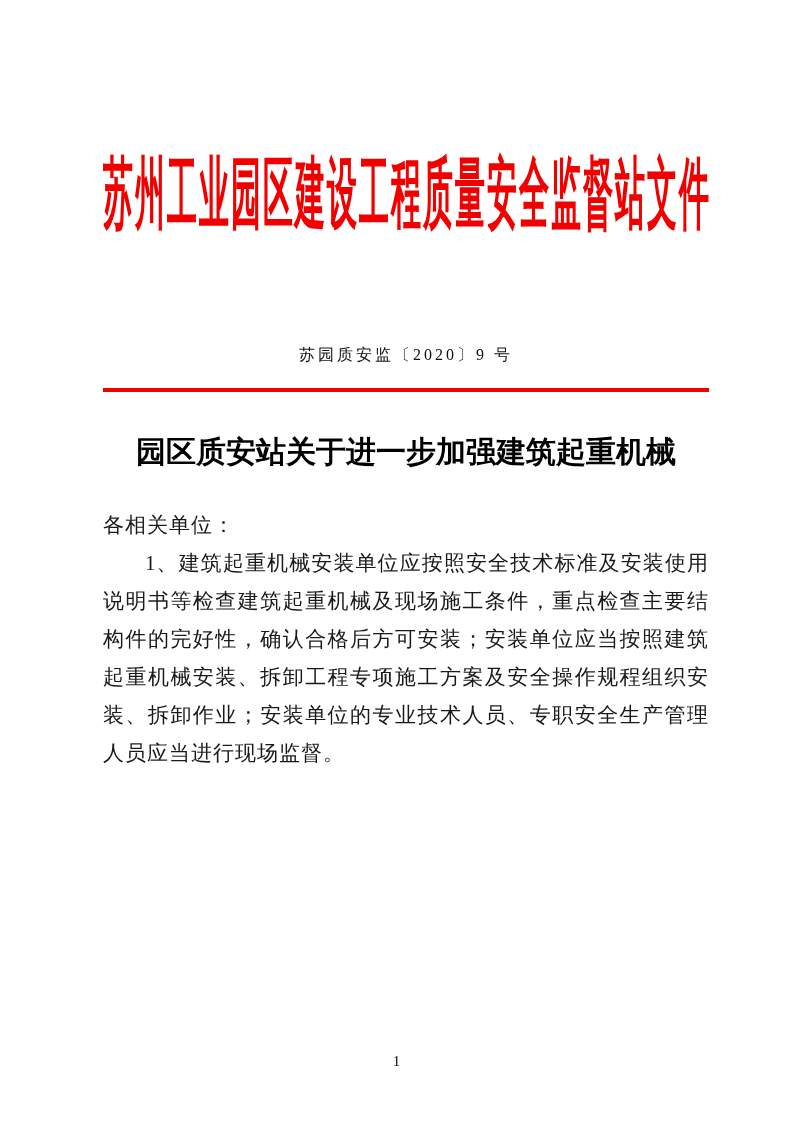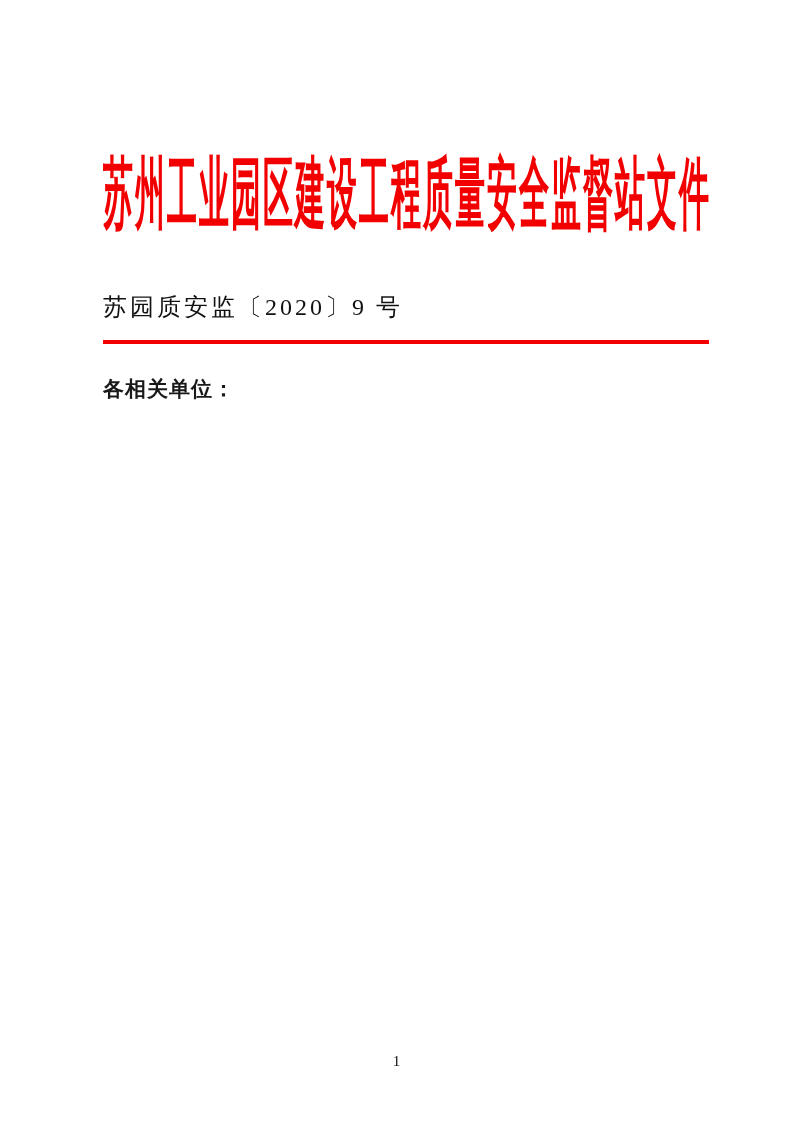--- a/index.html
+++ b/index.html
@@ -25,22 +25,23 @@
     color: #f20000;
     font-weight: bold;
     font-size: 30px;
     line-height: 1;
     transform: scaleY(2.6);
     transform-origin: center;
     white-space: nowrap;
   }
   
   .doc-number {
-    margin-top: 56px;
-    font-size: 24px;
+    margin-top: 104px;
+    text-align: center;
+    font-size: 16px;
     line-height: 26px;
     letter-spacing: 3px;
     color: #111111;
   }
   
   .red-rule { margin-top: 20px; height: 4px; background: #f20000; }
   
   .title {
     margin: 26px 0 0 0;
     font-size: 30px;
@@ -51,21 +52,20 @@
   }
   .title-line { display: block; }
   
   .body {
     margin-top: 20px;
     font-size: 21px;
     line-height: 38px;
     letter-spacing: 1px;
     text-align: justify;
     color: #191919;
-    font-weight: bold;
   }
   .salutation, .para { margin: 0; }
   .para { text-indent: 2em; }
   
   .page-number {
     position: absolute;
     bottom: 52px; left: 0; right: 0;
     text-align: center;
     font-size: 15px;
     color: #111111;
@@ -98,21 +98,23 @@
         <span>文</span>
         <span>件</span>
       </div>
   </div>
 
   <div class="doc-number">苏园质安监〔2020〕9 号</div>
 
   <div class="red-rule"></div>
 
   <h1 class="title">
+    <span class="title-line">园区质安站关于进一步加强建筑起重机械</span>
   </h1>
 
   <div class="body">
     <p class="salutation">各相关单位：</p>
+    <p class="para">1、建筑起重机械安装单位应按照安全技术标准及安装使用说明书等检查建筑起重机械及现场施工条件，重点检查主要结构件的完好性，确认合格后方可安装；安装单位应当按照建筑起重机械安装、拆卸工程专项施工方案及安全操作规程组织安装、拆卸作业；安装单位的专业技术人员、专职安全生产管理人员应当进行现场监督。</p>
   </div>
 
   <div class="page-number">1</div>
 
 </div>
 
 </body></html>

